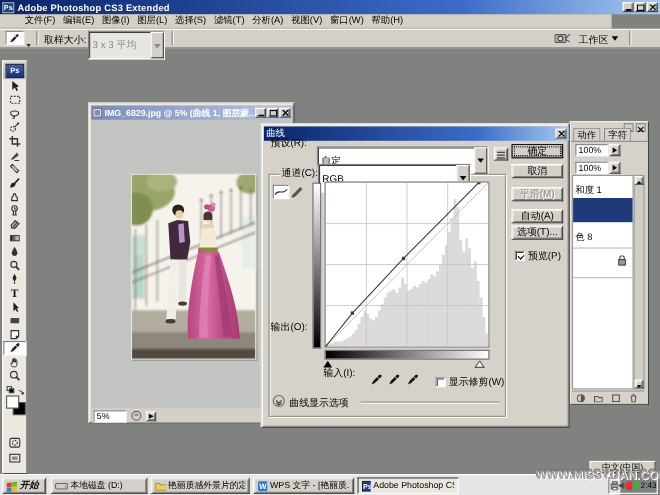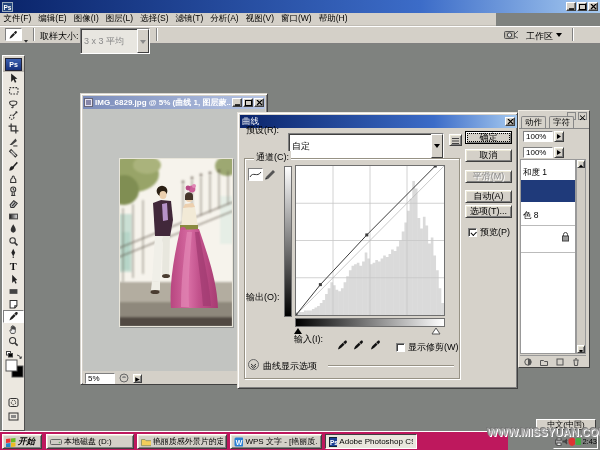--- a/index.html
+++ b/index.html
@@ -6,21 +6,21 @@
 html,body{width:600px;height:450px;overflow:hidden}
 body{font-family:"Liberation Sans","DejaVu Sans",sans-serif;font-size:9px;color:#000}
 #screen{position:relative;width:600px;height:450px;background:#7f827f;overflow:hidden}
 .abs{position:absolute}
 .btn{background:#d4d0c8;border:1px solid;border-color:#fff #404040 #404040 #fff;box-shadow:inset 1px 1px 0 #ece9d8,inset -1px -1px 0 #808080;text-align:center;cursor:default}
 #titlebar{left:0;top:0;width:600px;height:13px;background:linear-gradient(90deg,#0a246a,#3c6cc8 70%,#a6caf0);display:flex;align-items:center;padding:0 2px;color:#fff}
 #titlebar .title{font-weight:bold;font-size:8.5px;margin-left:3px;letter-spacing:.2px;white-space:nowrap}
 .pslogo{width:11px;height:10px;background:#23457e;border:1px solid #9ab;color:#fff;font-size:6.5px;font-weight:bold;text-align:center;line-height:9px}
 .winbtn{width:10px;height:9px;margin-left:1px;position:relative;background:#d4d0c8;border:1px solid;border-color:#fff #404040 #404040 #fff;box-shadow:inset -1px -1px 0 #808080;flex:none}
 .winbtn svg{position:absolute;left:1px;top:1px}
-#menubar{left:0;top:13px;width:496px;height:13px;background:#d4d0c8;display:flex;align-items:center;padding-left:0;border-bottom:1px solid #c0bcb4}
+#menubar{left:0;top:13px;width:556px;height:13px;background:#d4d0c8;display:flex;align-items:center;padding-left:19px;border-bottom:1px solid #c0bcb4}
 .menu-item{padding:0 3.5px;font-size:8.5px;white-space:nowrap}
 #optionsbar{left:0;top:26px;width:600px;height:18px;background:#d4d0c8;border-bottom:1px solid #808080;box-shadow:inset 0 1px 0 #fff}
 .vsep{position:absolute;top:2px;height:13px;width:2px;border-left:1px solid #808080;border-right:1px solid #fff}
 #toolbox{left:2px;top:55px;width:23px;height:376px;background:#ece8e0;border:1px solid;border-color:#fff #505050 #505050 #fff}
 #toolbox .hdr{height:16px;background:linear-gradient(#d8d4cc,#b8b4ac);display:flex;align-items:center;justify-content:center}
 #toolbox .hdr .ps{width:17px;height:13px;background:linear-gradient(#3a5fb0,#16307c);color:#fff;font-size:7px;font-weight:bold;text-align:center;line-height:12px;border:1px solid #223}
 .tool{width:21px;height:12.55px;display:flex;align-items:center;justify-content:center}
 .tool.selected{background:#fff;border:1px solid;border-color:#808080 #fff #fff #808080}
 #docwin{left:80px;top:93px;width:188px;height:292px;background:#d4d0c8;border:1px solid;border-color:#d8d4cc #404040 #404040 #d8d4cc;box-shadow:inset 1px 1px 0 #fff,inset -1px -1px 0 #808080;padding:2px}
 #doctitle{height:13px;background:linear-gradient(90deg,#7b8cba,#b7c5e4);display:flex;align-items:center;color:#fff;padding:0 1px}
@@ -38,35 +38,36 @@
 .tri-down{width:0;height:0;border:3px solid transparent;border-top:4px solid #000;margin-top:3px}
 .dlgbtn{position:absolute;width:47px;height:13px;background:#d4d0c8;border:1px solid;border-color:#fff #404040 #404040 #fff;box-shadow:inset 1px 1px 0 #ece9d8,inset -1px -1px 0 #808080;font-size:9px;text-align:center;line-height:11px}
 .dlgbtn.default{border:1px solid #000;box-shadow:inset 1px 1px 0 #fff,inset -1px -1px 0 #808080;outline:1px dotted #000;outline-offset:-3px}
 .dlgbtn.disabled{color:#8a8a8a;text-shadow:1px 1px 0 #fff}
 .checkbox{position:absolute;display:flex;align-items:center;gap:3px;font-size:9px}
 .cbbox{width:9px;height:9px;background:#fff;border:1px solid;border-color:#808080 #fff #fff #808080;box-shadow:inset 1px 1px 0 #404040;position:relative;flex:none}
 .cbbox.checked:after{content:"";position:absolute;left:1.5px;top:2px;width:4px;height:2.5px;border-left:1.5px solid #000;border-bottom:1.5px solid #000;transform:rotate(-45deg)}
 .groupbox{position:absolute;border:1px solid #979285;box-shadow:1px 1px 0 #fff, inset 1px 1px 0 #fff}
 #palette{left:518px;top:110px;width:72px;height:258px;background:#d6d2ca;border:1px solid;border-color:#f0ece4 #404040 #404040 #f0ece4;z-index:10}
 .tab{position:absolute;height:12px;background:#d6d2ca;border:1px solid #888;border-bottom:none;border-radius:2px 2px 0 0;font-size:8.5px;padding:0 3px;line-height:11px}
-#taskbar{left:0;top:431px;width:508px;height:19px;background:#be185d;border-top:1px solid #fff;z-index:40}
+#taskbar{left:0;top:431px;width:564px;height:19px;background:#e5e5e5;border-top:1px solid #fff;z-index:40}
 .task{position:absolute;top:2px;height:15px;background:#d4d0c8;border:1px solid;border-color:#fff #404040 #404040 #fff;box-shadow:inset 1px 1px 0 #ece9d8,inset -1px -1px 0 #808080;display:flex;align-items:center;padding:0 3px;gap:2px;font-size:8px;overflow:hidden;white-space:nowrap}
 .task.active{background:#e9e6dd;border-color:#404040 #fff #fff #404040;box-shadow:none}
 #wm1{position:absolute;left:372px;top:412px;z-index:60;color:#a2a2a2;font-size:20px;font-weight:bold;letter-spacing:1px;text-shadow:1px 1px 0 #fff,-1px -1px 0 #777;pointer-events:none}
 #wm2{position:absolute;left:487px;top:426px;z-index:60;color:#a2a2a2;font-size:11px;font-weight:bold;text-shadow:1px 1px 0 #fff,-1px -1px 0 #777;pointer-events:none}
 #langbox{position:absolute;left:536px;top:419px;width:60px;height:11px;background:#d4d0c8;border:1px solid;border-color:#fff #404040 #404040 #fff;font-size:8px;text-align:center;line-height:10px;z-index:50}
 .fieldbox{position:absolute;height:11px;background:#fff;border:1px solid;border-color:#808080 #fff #fff #808080;display:flex;align-items:center;font-size:8px;padding-left:2px}
 </style>
 </head>
 <body>
 
 <div id="screen">
 
   <div id="titlebar" class="abs">
     <div class="pslogo">Ps</div>
+    <div class="title">Adobe Photoshop CS3 Extended</div>
     <div style="flex:1"></div>
     <div class="winbtn">
         <svg width="7" height="6">
           <line x1="1" y1="5" x2="6" y2="5" stroke="#000" stroke-width="1.5"></line>
         </svg>
       </div>
     <div class="winbtn">
         <svg width="7" height="6">
           <rect x="0.5" y="0.5" width="6" height="5" fill="none" stroke="#000"></rect>
         </svg>
@@ -464,20 +465,26 @@
     <div class="dlgbtn" style="left:227px;top:36px">取消</div>
     <div class="dlgbtn disabled" style="left:227px;top:57px">平滑(M)</div>
     <div class="dlgbtn" style="left:227px;top:77px">自动(A)</div>
     <div class="dlgbtn" style="left:227px;top:92px">选项(T)...</div>
     <div class="checkbox" style="left:230px;top:113px">
       <span class="cbbox checked"></span>
         <span>预览(P)</span>
     </div>
     <div class="groupbox" style="left:6px;top:45px;width:216px;height:221px"></div>
     <span class="lbl" style="left:16px;top:38px;background:#d6d2ca;padding:0 2px">通道(C):</span>
+    <div class="combo" style="left:51px;top:36px;width:139px">
+      <span class="cv">RGB</span>
+      <span class="carr">
+          <span class="tri-down"></span>
+        </span>
+    </div>
     <div class="abs" style="left:10px;top:55px;width:15px;height:13px;background:#fff;border:1px solid;border-color:#808080 #fff #fff #808080"><svg width="13" height="11">
           <path d="M1,8 C4,2 8,9 12,3" fill="none" stroke="#333"></path>
         </svg></div>
     <div class="abs" style="left:26px;top:55px;width:15px;height:13px"><svg width="13" height="12">
           <path d="M2,9 L9,2 L11,4 L4,11 Z" fill="#555"></path>
           <path d="M2,9 L1,11.5 L4,11 Z" fill="#333"></path>
         </svg></div>
     <div class="abs" style="left:46px;top:53px;width:8px;height:151px;border:1px solid #707070;background:linear-gradient(#fff,#000)"></div>
     <div class="abs" style="left:57px;top:52px;width:150px;height:151px;border:1px solid #707070;background:#fff"><svg id="curve-svg" width="148" height="149">
           <path d="M0.0,149 V146.0 h2.64 V149 M2.6,149 V146.0 h2.64 V149 M5.3,149 V146.0 h2.64 V149 M7.9,149 V144.5 h2.64 V149 M10.6,149 V144.5 h2.64 V149 M13.2,149 V144.5 h2.64 V149 M15.9,149 V143.0 h2.64 V149 M18.5,149 V141.6 h2.64 V149 M21.1,149 V140.1 h2.64 V149 M23.8,149 V137.1 h2.64 V149 M26.4,149 V134.1 h2.64 V149 M29.1,149 V128.1 h2.64 V149 M31.7,149 V122.2 h2.64 V149 M34.4,149 V116.2 h2.64 V149 M37.0,149 V119.2 h2.64 V149 M39.6,149 V123.7 h2.64 V149 M42.3,149 V125.2 h2.64 V149 M44.9,149 V122.2 h2.64 V149 M47.6,149 V116.2 h2.64 V149 M50.2,149 V110.3 h2.64 V149 M52.9,149 V104.3 h2.64 V149 M55.5,149 V99.8 h2.64 V149 M58.1,149 V98.3 h2.64 V149 M60.8,149 V96.8 h2.64 V149 M63.4,149 V99.8 h2.64 V149 M66.1,149 V95.4 h2.64 V149 M68.7,149 V86.4 h2.64 V149 M71.4,149 V92.4 h2.64 V149 M74.0,149 V98.3 h2.64 V149 M76.6,149 V96.8 h2.64 V149 M79.3,149 V93.9 h2.64 V149 M81.9,149 V95.4 h2.64 V149 M84.6,149 V92.4 h2.64 V149 M87.2,149 V89.4 h2.64 V149 M89.9,149 V90.9 h2.64 V149 M92.5,149 V87.9 h2.64 V149 M95.1,149 V83.4 h2.64 V149 M97.8,149 V84.9 h2.64 V149 M100.4,149 V80.5 h2.64 V149 M103.1,149 V74.5 h2.64 V149 M105.7,149 V65.6 h2.64 V149 M108.4,149 V56.6 h2.64 V149 M111.0,149 V44.7 h2.64 V149 M113.6,149 V32.8 h2.64 V149 M116.3,149 V14.9 h2.64 V149 M118.9,149 V22.4 h2.64 V149 M121.6,149 V52.1 h2.64 V149 M124.2,149 V62.6 h2.64 V149 M126.9,149 V50.7 h2.64 V149 M129.5,149 V59.6 h2.64 V149 M132.1,149 V77.5 h2.64 V149 M134.8,149 V71.5 h2.64 V149 M137.4,149 V89.4 h2.64 V149 M140.1,149 V104.3 h2.64 V149 M142.7,149 V122.2 h2.64 V149 M145.4,149 V137.1 h2.64 V149 " fill="#dadada"></path>

